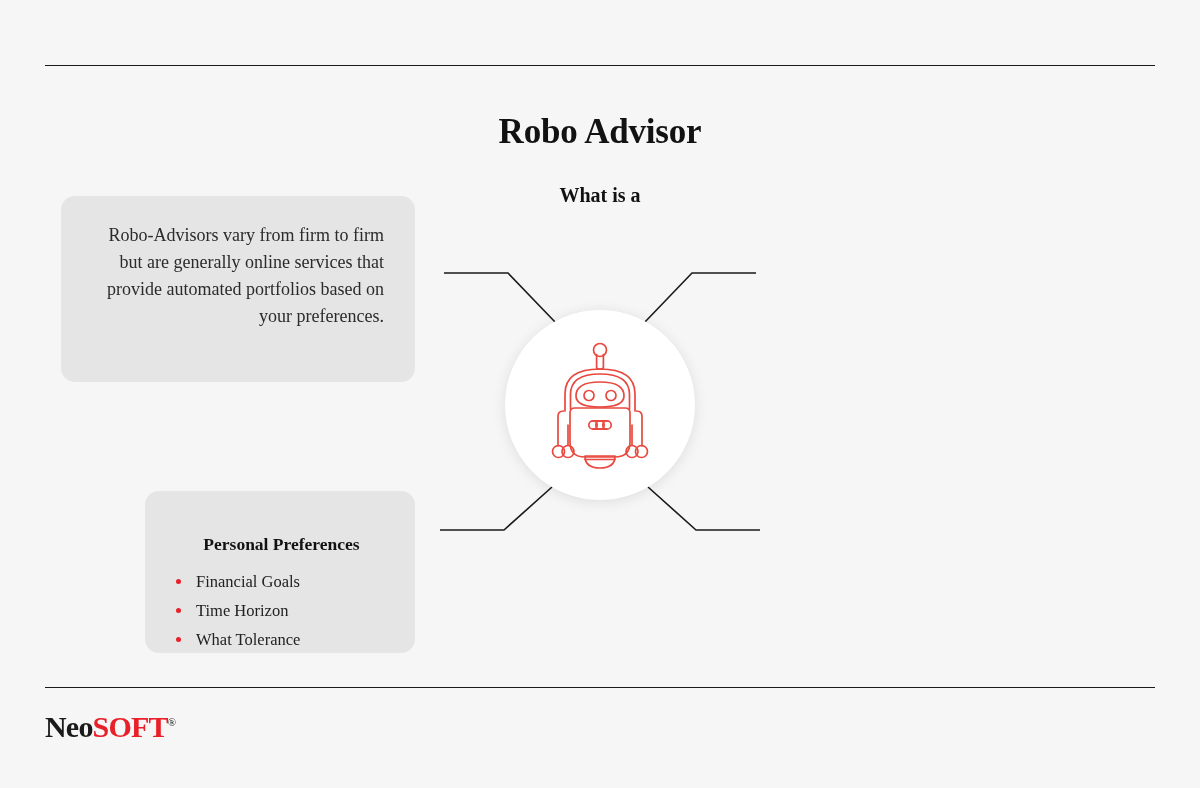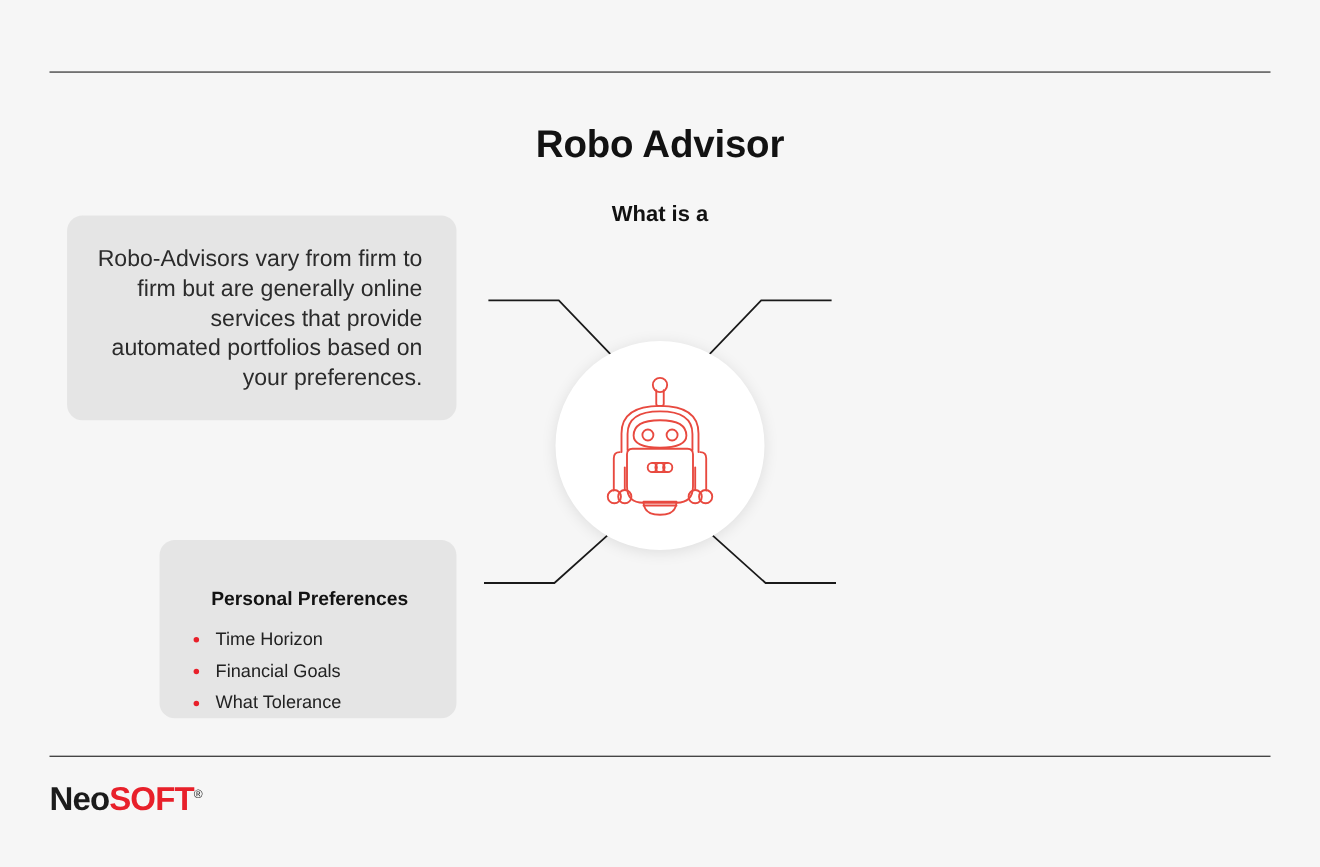--- a/index.html
+++ b/index.html
@@ -10,20 +10,21 @@
     width: 1200px;
     height: 788px;
     background: #f6f6f6;
     font-family: "Liberation Sans", sans-serif;
     overflow: hidden;
   }
   .page {
     position: relative;
     width: 1200px;
     height: 757px;
+    font-family: Liberation Serif, serif;
   }
 
   
   .rule {
     position: absolute;
     left: 45px;
     width: 1110px;
     height: 0;
     border-top: 1.6px solid #1a1a1a;
   }
@@ -55,21 +56,21 @@
   }
 
   
   .card {
     position: absolute;
     background: #e5e5e5;
     border-radius: 14px;
     box-sizing: border-box;
   }
   .card-para {
-    font-size: 21px;
+    font-size: 18px;
     line-height: 27px;
     color: #2b2b2b;
   }
   .card-tl {
     left: 61px;  top: 196px;
     width: 354px; height: 186px;
     padding: 26px 31px 0 26px;
     text-align: right;
   }
   .card-tr {
@@ -194,25 +195,25 @@
   <div class="card card-tl">
     <div class="card-para">Robo-Advisors vary from firm to firm but are generally online services that provide automated portfolios based on your preferences.</div>
   </div>
 
 
   <div class="card card-bl">
     <div class="card-heading">Personal Preferences</div>
     <ul class="bullet-list">
       <li>
         <span class="dot"></span>
-        <span>Time Horizon</span>
+        <span>Financial Goals</span>
       </li>
       <li>
         <span class="dot"></span>
-        <span>Financial Goals</span>
+        <span>Time Horizon</span>
       </li>
       <li>
         <span class="dot"></span>
         <span>What Tolerance</span>
       </li>
     </ul>
   </div>
 
 
   <div class="medallion">

